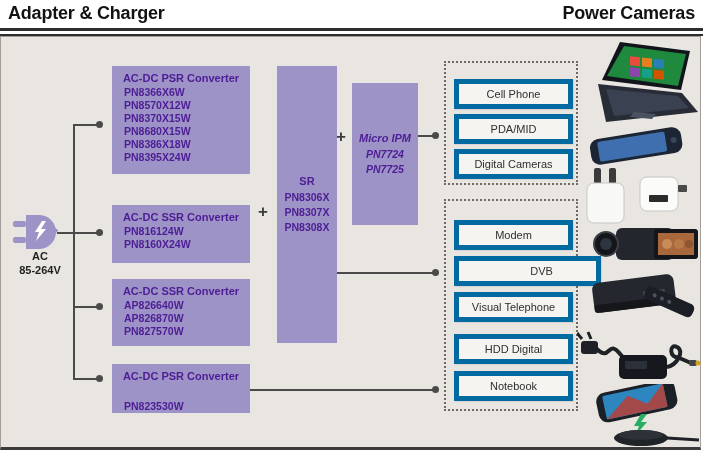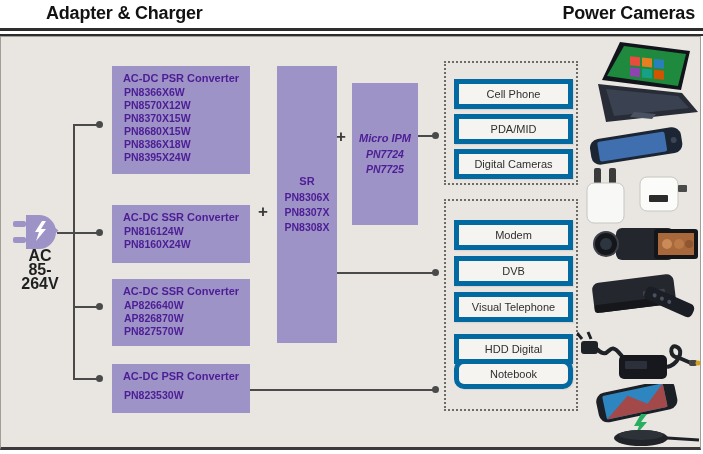--- a/index.html
+++ b/index.html
@@ -1,19 +1,19 @@
 <!DOCTYPE html>
 <html><head>
 <meta charset="utf-8">
 <style>
   html,body{margin:0;padding:0;background:#ffffff;}
   .canvas{position:relative;width:703px;height:454px;background:#ffffff;
           font-family:"Liberation Sans",sans-serif;overflow:hidden;}
   .hdr{position:absolute;top:3px;font-size:18px;font-weight:bold;color:#121212;letter-spacing:-0.2px;}
-  .hdr-left{left:8px;margin-left:38px;}
+  .hdr-left{left:8px;}
   .hdr-right{right:8px;}
   .rule{position:absolute;top:28px;left:0;width:703px;height:3px;
         border-top:3px solid #2d2d2d;border-bottom:2px solid #2d2d2d;background:#fff;}
   .content{position:absolute;top:36px;left:0;width:699px;height:410px;background:#e9e6e2;
            border:1px solid #a29e97;border-bottom:3px solid #3a3a3a;}
   
   .pbox{position:absolute;background:#9e93c6;color:#4c1d95;}
   .pbox-title{text-align:center;font-weight:bold;font-size:11px;padding-top:6px;margin-bottom:2px;white-space:nowrap;}
   .prow{display:flex;justify-content:flex-start;padding:0 13px 0 12px;
         font-size:10.5px;font-weight:bold;line-height:13px;}
@@ -24,21 +24,21 @@
   .hline{position:absolute;height:2px;background:#4a4a4a;}
   .vline{position:absolute;width:2px;background:#4a4a4a;}
   .dot{position:absolute;width:7px;height:7px;border-radius:50%;background:#4a4a4a;}
   .plus{position:absolute;font-size:17px;font-weight:bold;color:#3c3c3c;line-height:1;}
   
   .dash{position:absolute;border:2px dotted #6e6b66;}
   .app-label{position:absolute;left:8px;width:109px;height:20px;background:#f5f4f1;
              border:5px solid #0369a1;box-shadow:1px 1px 1px rgba(0,0,0,0.07);
              font-size:11px;color:#2e2e2e;text-align:center;line-height:20px;white-space:nowrap;}
   .ac-label{position:absolute;left:12px;top:212px;width:54px;text-align:center;
-            font-weight:bold;font-size:16px;color:#1f1f1f;line-height:14px;}
+            font-weight:bold;font-size:11px;color:#1f1f1f;line-height:14px;}
   .device{position:absolute;}
 </style>
 </head>
 <body>
 
 <div class="canvas">
 
   <div class="hdr hdr-left">Adapter &amp; Charger</div>
   <div class="hdr hdr-right">Power Cameras</div>
   <div class="rule"></div>
@@ -125,21 +125,21 @@
         <span>70W</span>
         </div>
       <div class="prow">
         <span>PN8275</span>
         <span>70W</span>
         </div>
     </div>
 
     <div class="pbox" style="left:111px;top:327px;width:138px;height:49px;">
       <div class="pbox-title">AC-DC PSR Converter</div>
-      <div class="prow" style="margin-top:7px;">
+      <div class="prow" style="margin-top:18px;">
         <span>PN8235</span>
         <span>30W</span>
         </div>
     </div>
 
     <div class="plus" style="left:257px;top:166px;">+</div>
     <div class="plus" style="left:335px;top:91px;">+</div>
 
     <div class="pbox centered" style="left:276px;top:29px;width:60px;height:277px;">
       <div class="pbox-title">SR</div>
@@ -155,24 +155,24 @@
     </div>
 
     <div class="dash" style="left:443px;top:24px;width:130px;height:120px;">
       <div class="app-label" style="top:16px;">Cell Phone</div>
       <div class="app-label" style="top:51px;">PDA/MID</div>
       <div class="app-label" style="top:86px;">Digital Cameras</div>
     </div>
 
     <div class="dash" style="left:443px;top:162px;width:130px;height:208px;">
       <div class="app-label" style="top:19px;">Modem</div>
-      <div class="app-label" style="top:55px;">DVB</div>
+      <div class="app-label" style="top:55px;padding-left:28px;">DVB</div>
       <div class="app-label" style="top:91px;">Visual Telephone</div>
       <div class="app-label" style="top:133px;">HDD Digital</div>
-      <div class="app-label" style="top:158px;border-radius:10px;">Notebook</div>
+      <div class="app-label" style="top:170px;">Notebook</div>
     </div>
 
     <svg class="device" style="left:589px;top:5px;" width="112" height="86" viewBox="0 0 112 86">
       <polygon points="30,0 100,9 91,48 12,38" fill="#11141b"></polygon>
       <polygon points="34,4 96,12 88,44 17,34" fill="#1f8a3d"></polygon>
       <rect x="40" y="10" width="10" height="9" fill="#e74c3c" transform="skewY(6)"></rect>
       <rect x="52" y="10" width="10" height="9" fill="#e67e22" transform="skewY(6)"></rect>
       <rect x="64" y="10" width="10" height="9" fill="#2980b9" transform="skewY(6)"></rect>
       <rect x="40" y="21" width="10" height="9" fill="#8e44ad" transform="skewY(6)"></rect>
       <rect x="52" y="21" width="10" height="9" fill="#16a085" transform="skewY(6)"></rect>

